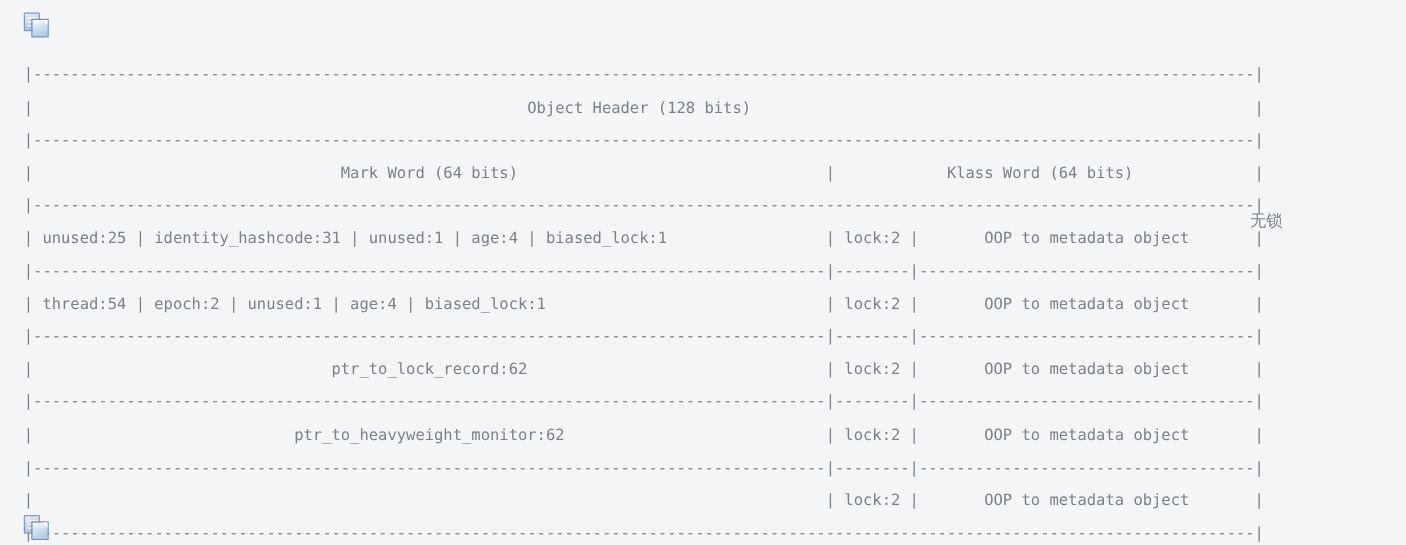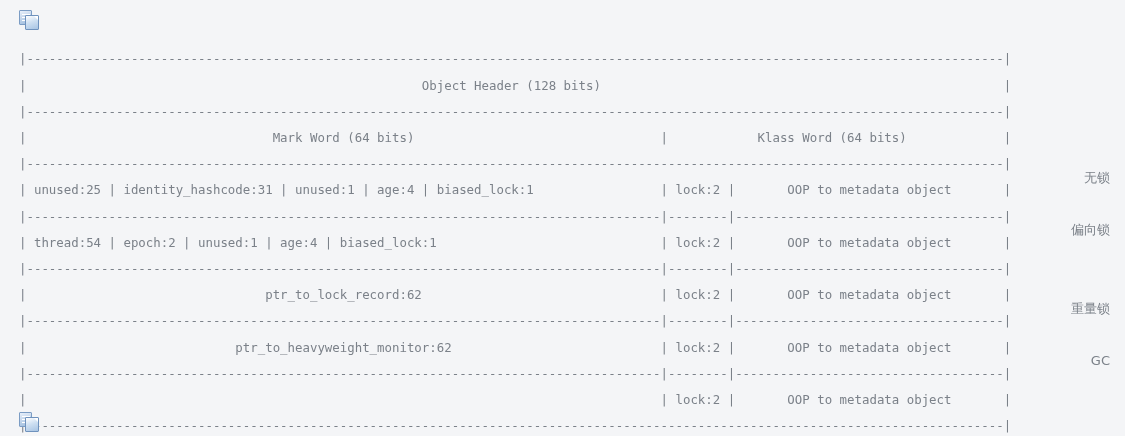--- a/index.html
+++ b/index.html
@@ -87,21 +87,21 @@
     left: 1000px;
     top: 34px;
     width: 110px;
     font-family: "DejaVu Sans", "Liberation Sans", sans-serif;
     font-size: 13px;
     color: #7b8189;
   }
   .annot-row {
     height: 26.2px;
     line-height: 26.2px;
-    text-align: right;
+    text-align: left;
   }
   .annot-spacer { height: 26.2px; }
 </style>
 </head>
 <body>
 
 <div id="page">
 
   <div class="copy-icon" id="copy-icon-top">
     <span class="sheet-back"></span>
@@ -125,26 +125,23 @@
 |-----------------------------------------------------------------------------------------------------------------------------------|</pre>
 
   <div id="annotation-col">
     <div class="annot-spacer"></div>
     <div class="annot-spacer"></div>
     <div class="annot-spacer"></div>
     <div class="annot-spacer"></div>
     <div class="annot-spacer"></div>
     <div class="annot-row">无锁</div>
     <div class="annot-spacer"></div>
-    <div class="annot-row">偏向锁</div>
     <div class="annot-spacer"></div>
     <div class="annot-spacer"></div>
-    <div class="annot-row">重量锁</div>
     <div class="annot-spacer"></div>
-    <div class="annot-row">GC</div>
   </div>
 
   <div class="copy-icon" id="copy-icon-bottom">
     <span class="sheet-back"></span>
     <span class="sheet-front"></span>
   </div>
 
 </div>
 
 </body></html>

